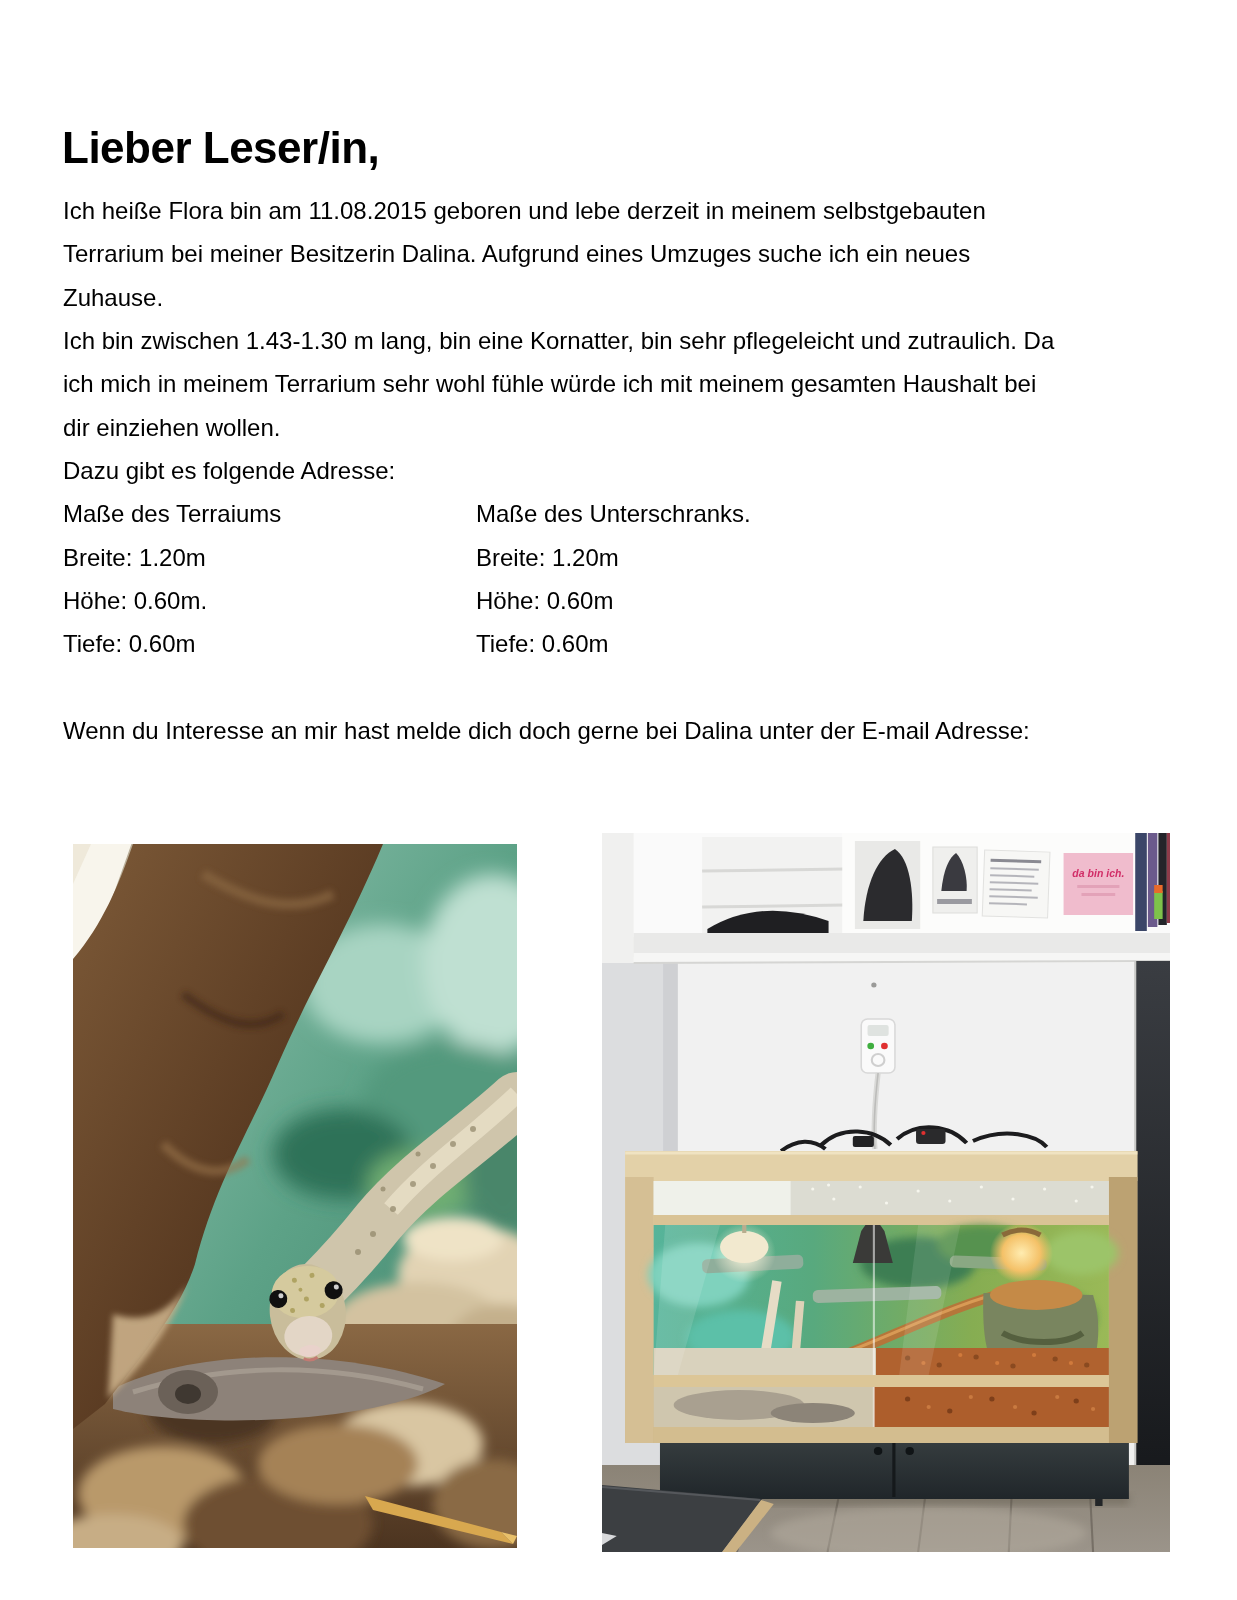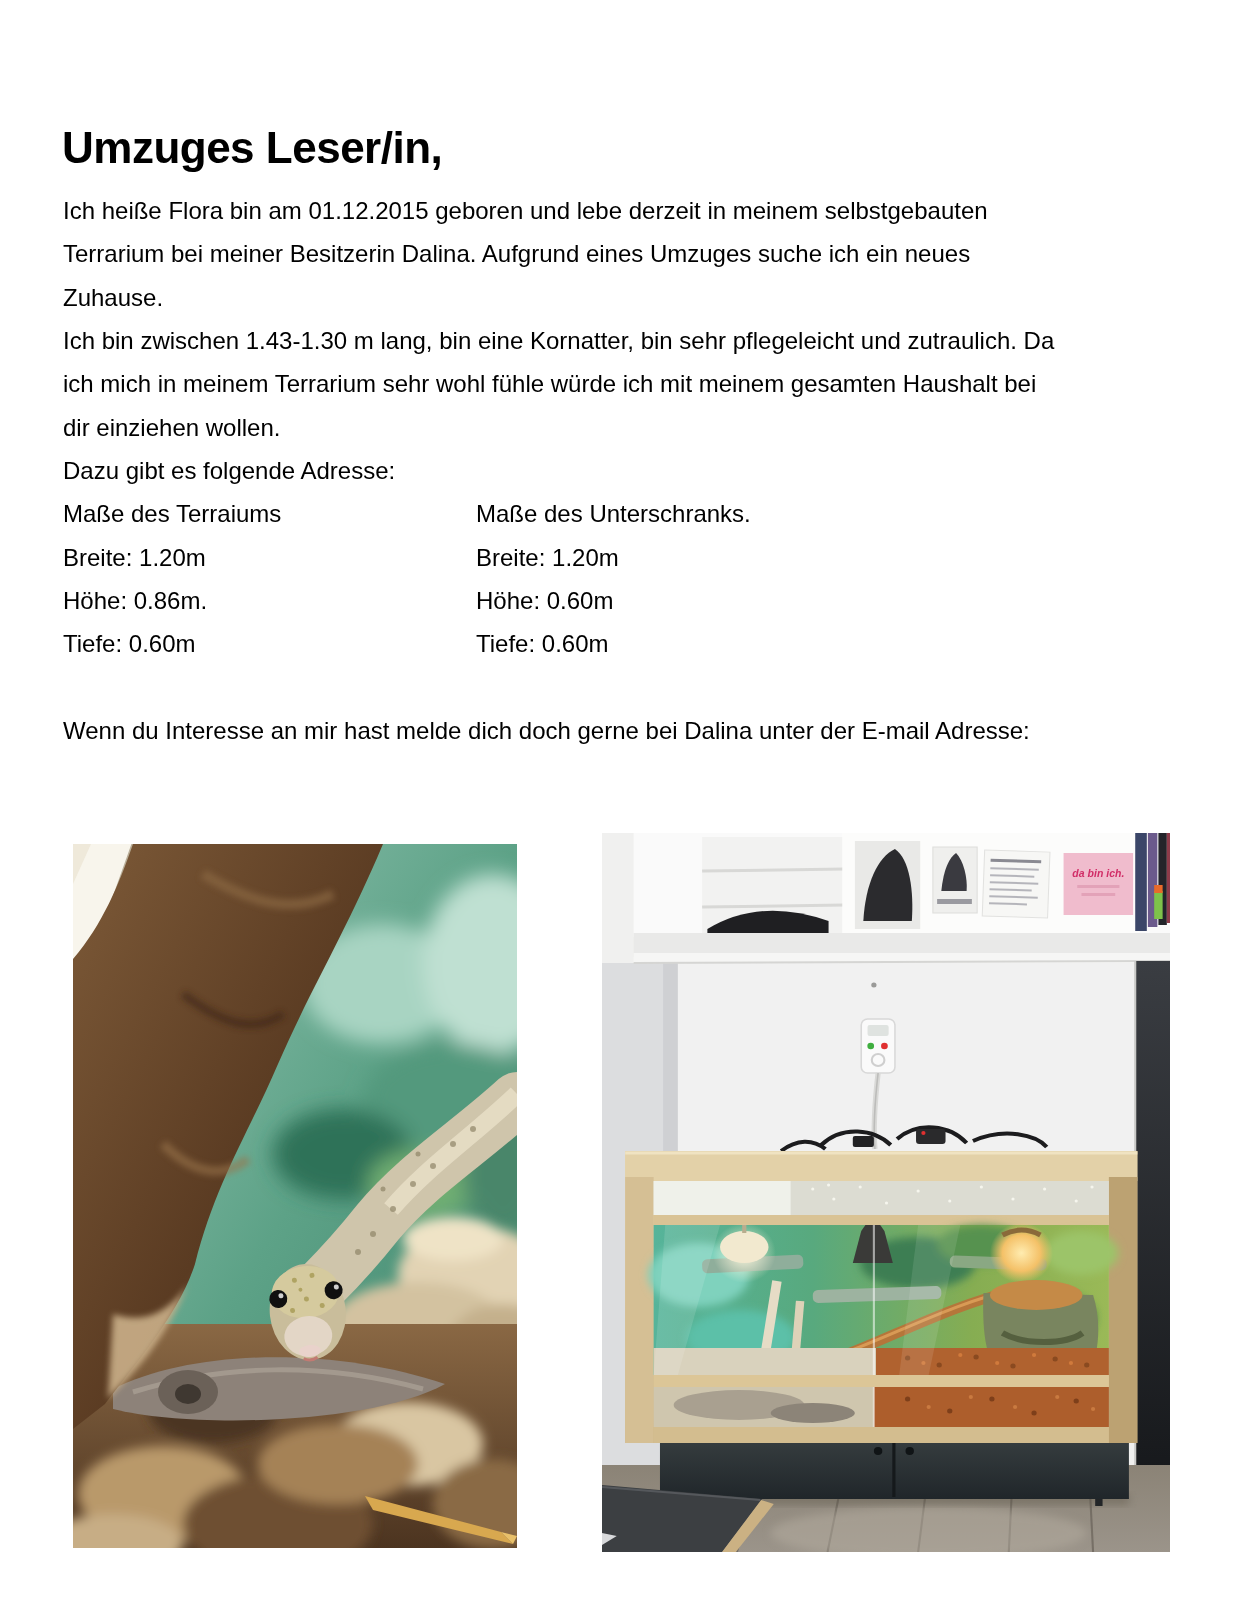--- a/index.html
+++ b/index.html
@@ -31,34 +31,34 @@
   .photo { position:absolute; overflow:hidden; }
   .photo svg { display:block; width:100%; height:100%; }
   .photo-snake { left:73px; top:844px; width:444px; height:704px; }
   .photo-terrarium { left:602px; top:833px; width:568px; height:719px; }
 </style>
 </head>
 <body>
 
 <div class="page">
 
-  <h1 class="heading">Umzuges Leser/in,</h1>
+  <h1 class="heading">Lieber Leser/in,</h1>
 
   <div class="textflow">
-    <div class="line">Ich heiße Flora bin am 01.12.2015 geboren und lebe derzeit in meinem selbstgebauten</div>
+    <div class="line">Ich heiße Flora bin am 11.08.2015 geboren und lebe derzeit in meinem selbstgebauten</div>
     <div class="line">Terrarium bei meiner Besitzerin Dalina. Aufgrund eines Umzuges suche ich ein neues</div>
     <div class="line">Zuhause.</div>
     <div class="line">Ich bin zwischen 1.43-1.30 m lang, bin eine Kornatter, bin sehr pflegeleicht und zutraulich. Da</div>
     <div class="line">ich mich in meinem Terrarium sehr wohl fühle würde ich mit meinem gesamten Haushalt bei</div>
     <div class="line">dir einziehen wollen.</div>
     <div class="line">Dazu gibt es folgende Adresse:</div>
 
     <div class="line specs-row"><span>Maße des Terraiums</span><span class="specs-col2">Maße des Unterschranks.</span></div>
     <div class="line specs-row"><span>Breite: 1.20m</span><span class="specs-col2">Breite: 1.20m</span></div>
-    <div class="line specs-row"><span>Höhe: 0.86m.</span><span class="specs-col2">Höhe: 0.60m</span></div>
+    <div class="line specs-row"><span>Höhe: 0.60m.</span><span class="specs-col2">Höhe: 0.60m</span></div>
     <div class="line specs-row"><span>Tiefe: 0.60m</span><span class="specs-col2">Tiefe: 0.60m</span></div>
 
     <div class="spacer-line"></div>
 
     <div class="line">Wenn du Interesse an mir hast melde dich doch gerne bei Dalina unter der E-mail Adresse:</div>
   </div>
 
   <div class="photo photo-snake">
     <svg viewBox="0 0 444 704" preserveAspectRatio="none">
       <defs>

